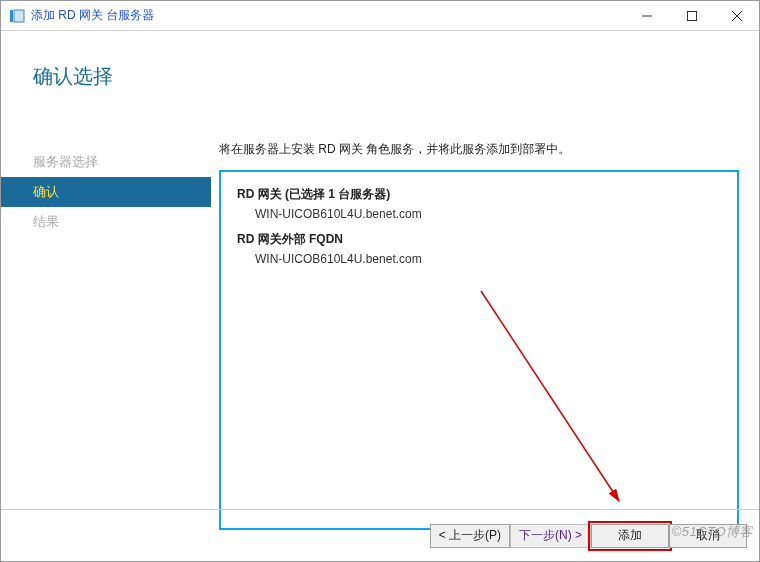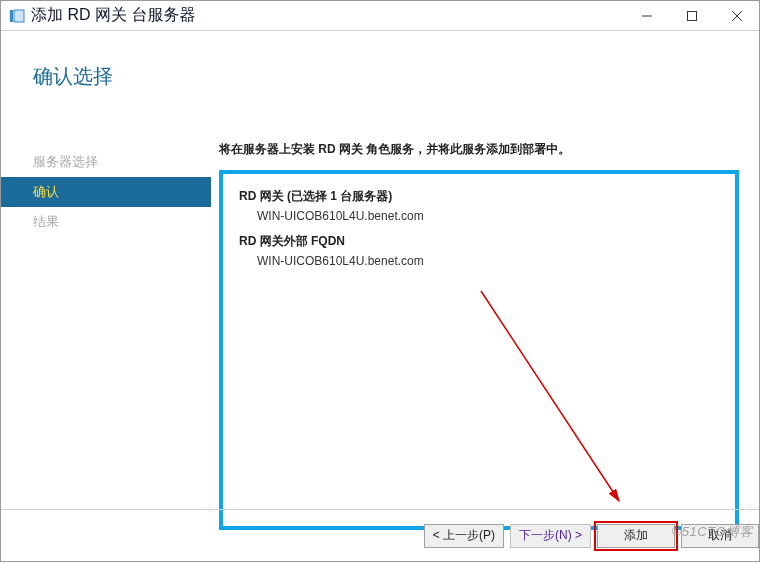--- a/index.html
+++ b/index.html
@@ -19,21 +19,21 @@
       align-items: center;
       border-bottom: 1px solid #d0d0d0;
       padding-left: 8px;
     }
     .app-icon {
       width: 16px; height: 16px;
       margin-right: 6px;
       display: inline-flex;
       align-items: center; justify-content: center;
     }
-    .title-text { color: #0f172a; font-size: 16px; }
+    .title-text { color: #1d4ed8; font-size: 12px; }
     .win-controls {
       margin-left: auto;
       display: flex;
       height: 100%;
     }
     .win-ctrl {
       width: 45px;
       display: flex;
       align-items: center;
       justify-content: center;
@@ -73,24 +73,23 @@
     .right-col {
       flex: 1;
       padding-top: 110px;
       padding-left: 8px;
       padding-right: 20px;
     }
     .intro-text {
       color: #222;
       font-size: 12px;
       margin-bottom: 12px;
-      font-weight: bold;
     }
     .details-box {
-      border: 4px solid #0ea5e9;
+      border: 2px solid #0ea5e9;
       height: 360px;
       padding: 10px 16px;
       font-size: 12px;
       color: #222;
     }
     .section-head {
       font-weight: bold;
       margin-top: 4px;
       margin-bottom: 4px;
     }
@@ -100,22 +99,21 @@
       color: #333;
     }
     .footer {
       position: absolute;
       bottom: 0; left: 0; right: 0;
       height: 52px;
       border-top: 1px solid #d0d0d0;
       display: flex;
       align-items: center;
       justify-content: flex-end;
-      padding-right: 0;
-      gap: 6px;
+      padding-right: 12px;
     }
     .btn {
       min-width: 78px;
       height: 24px;
       border: 1px solid #a0a0a0;
       background: #efefef;
       font-size: 12px;
       color: #222;
       display: inline-flex;
       align-items: center;

